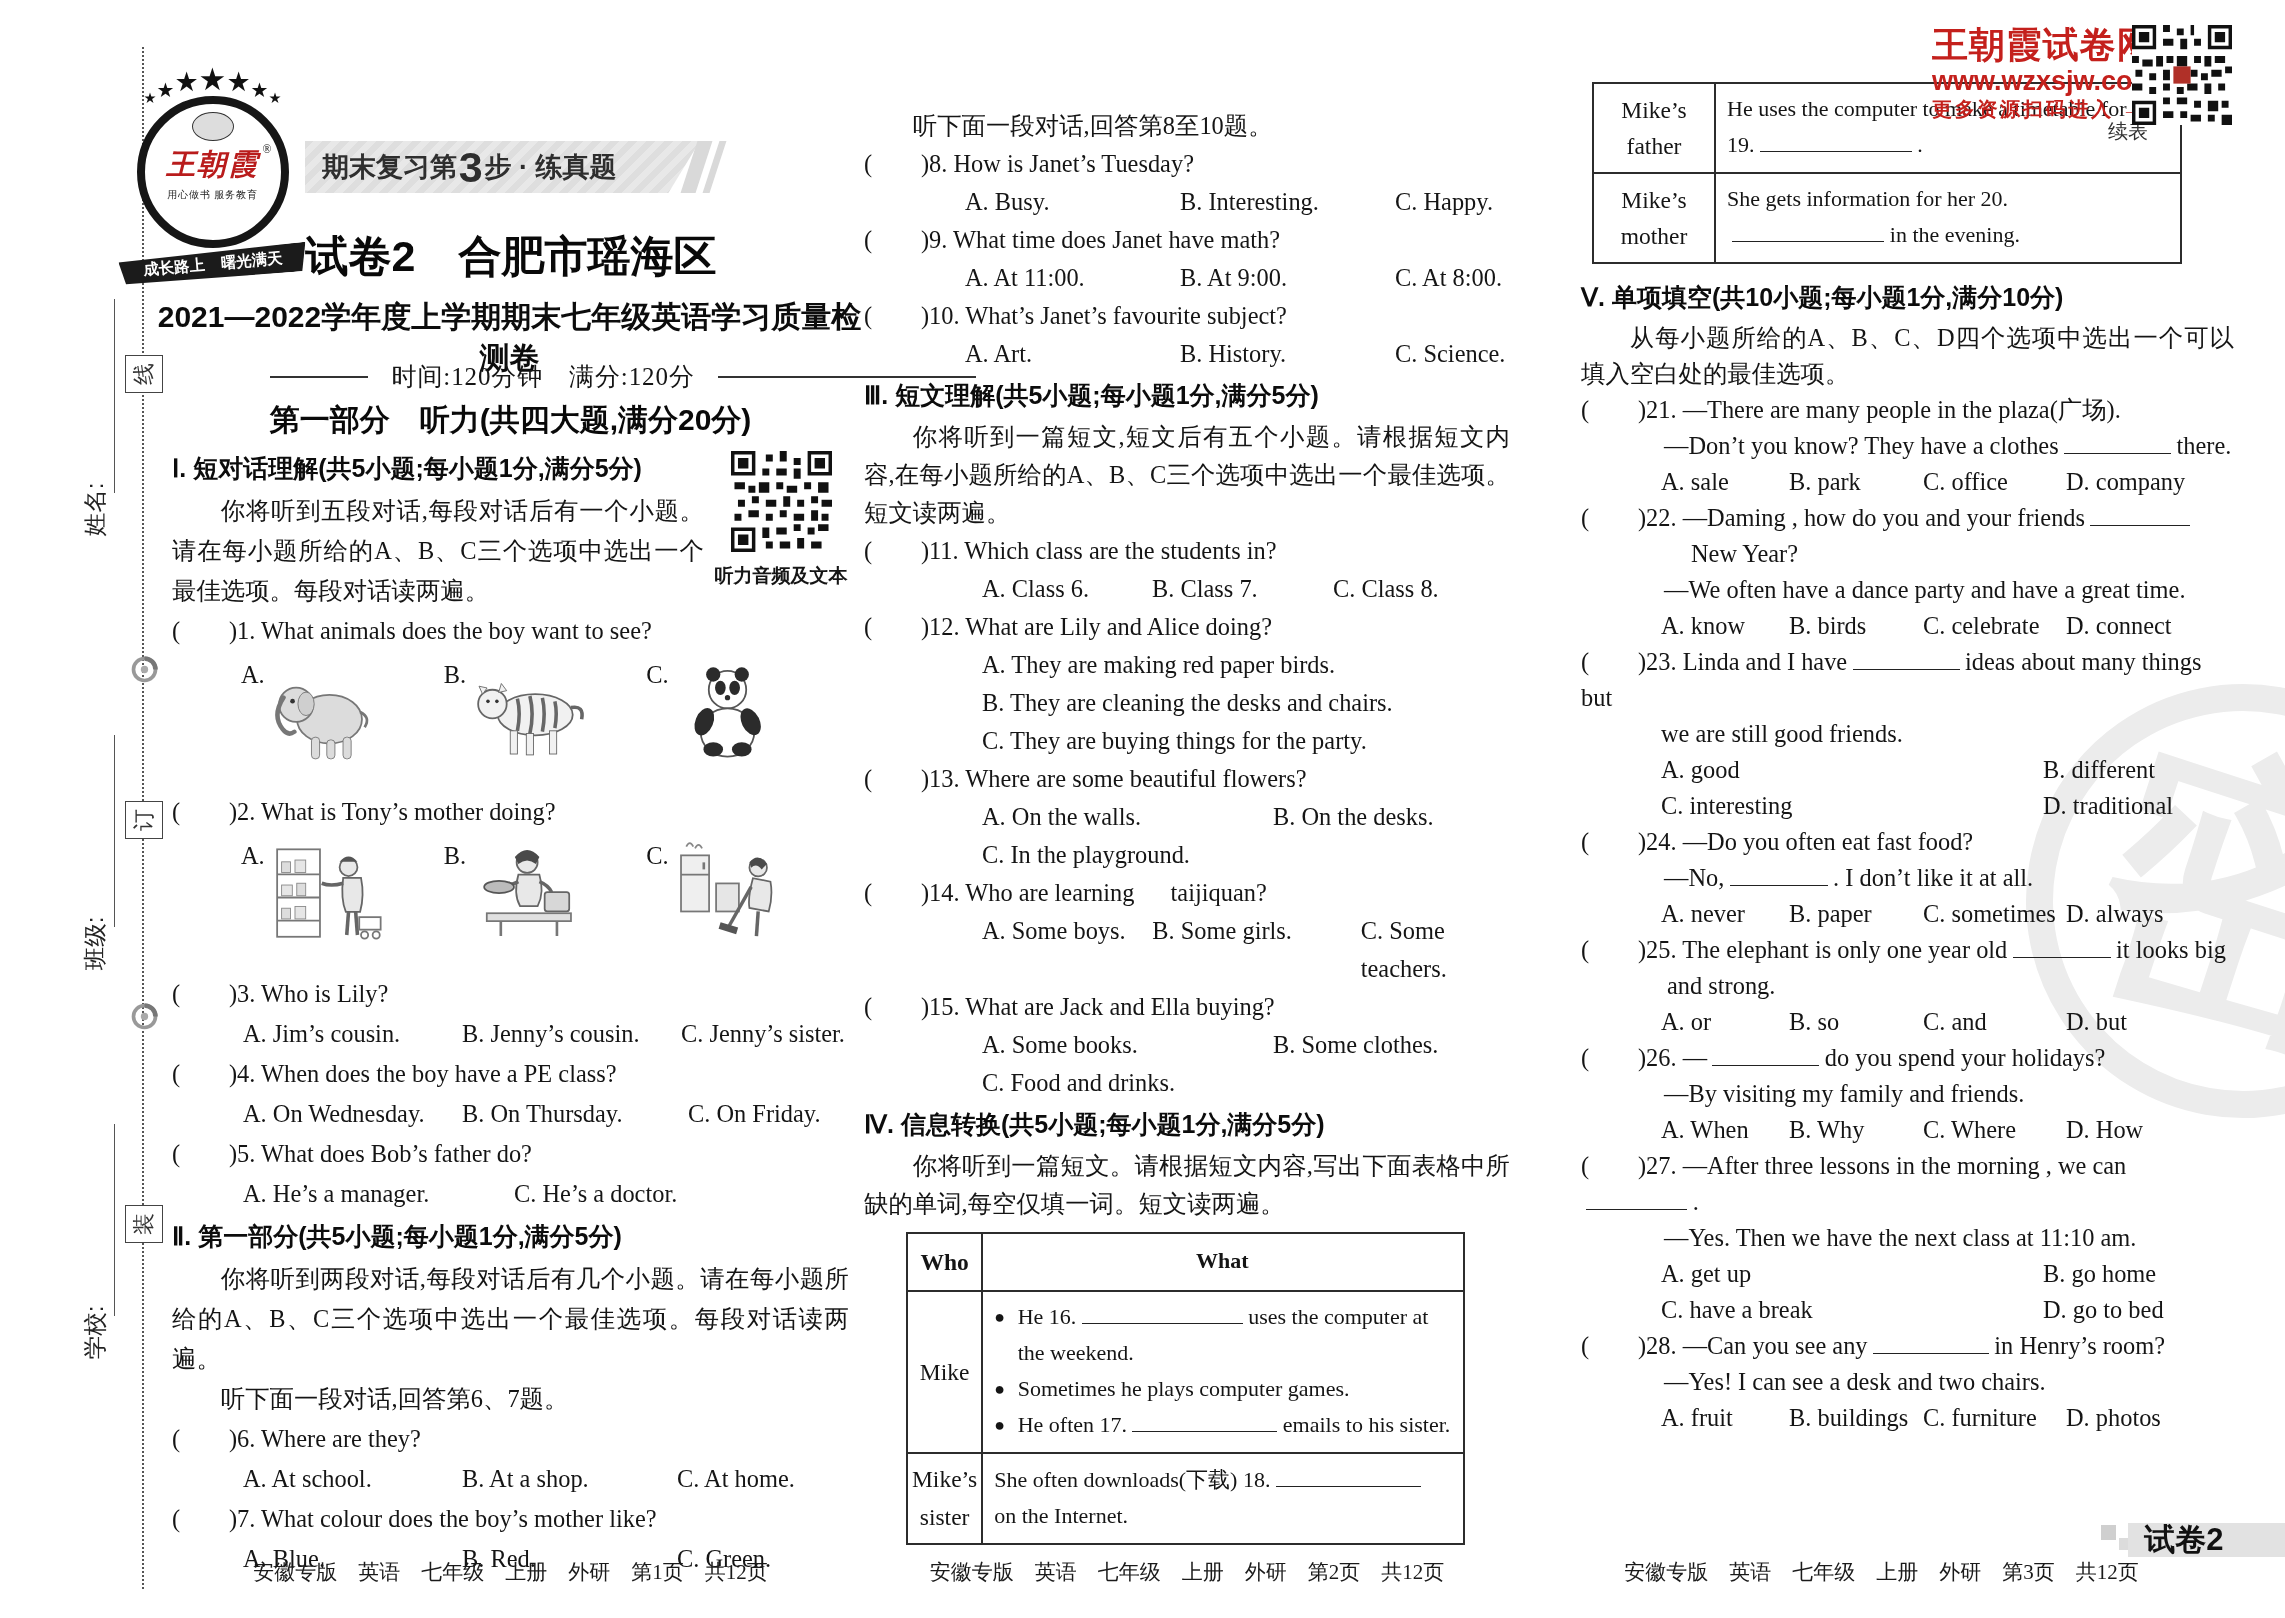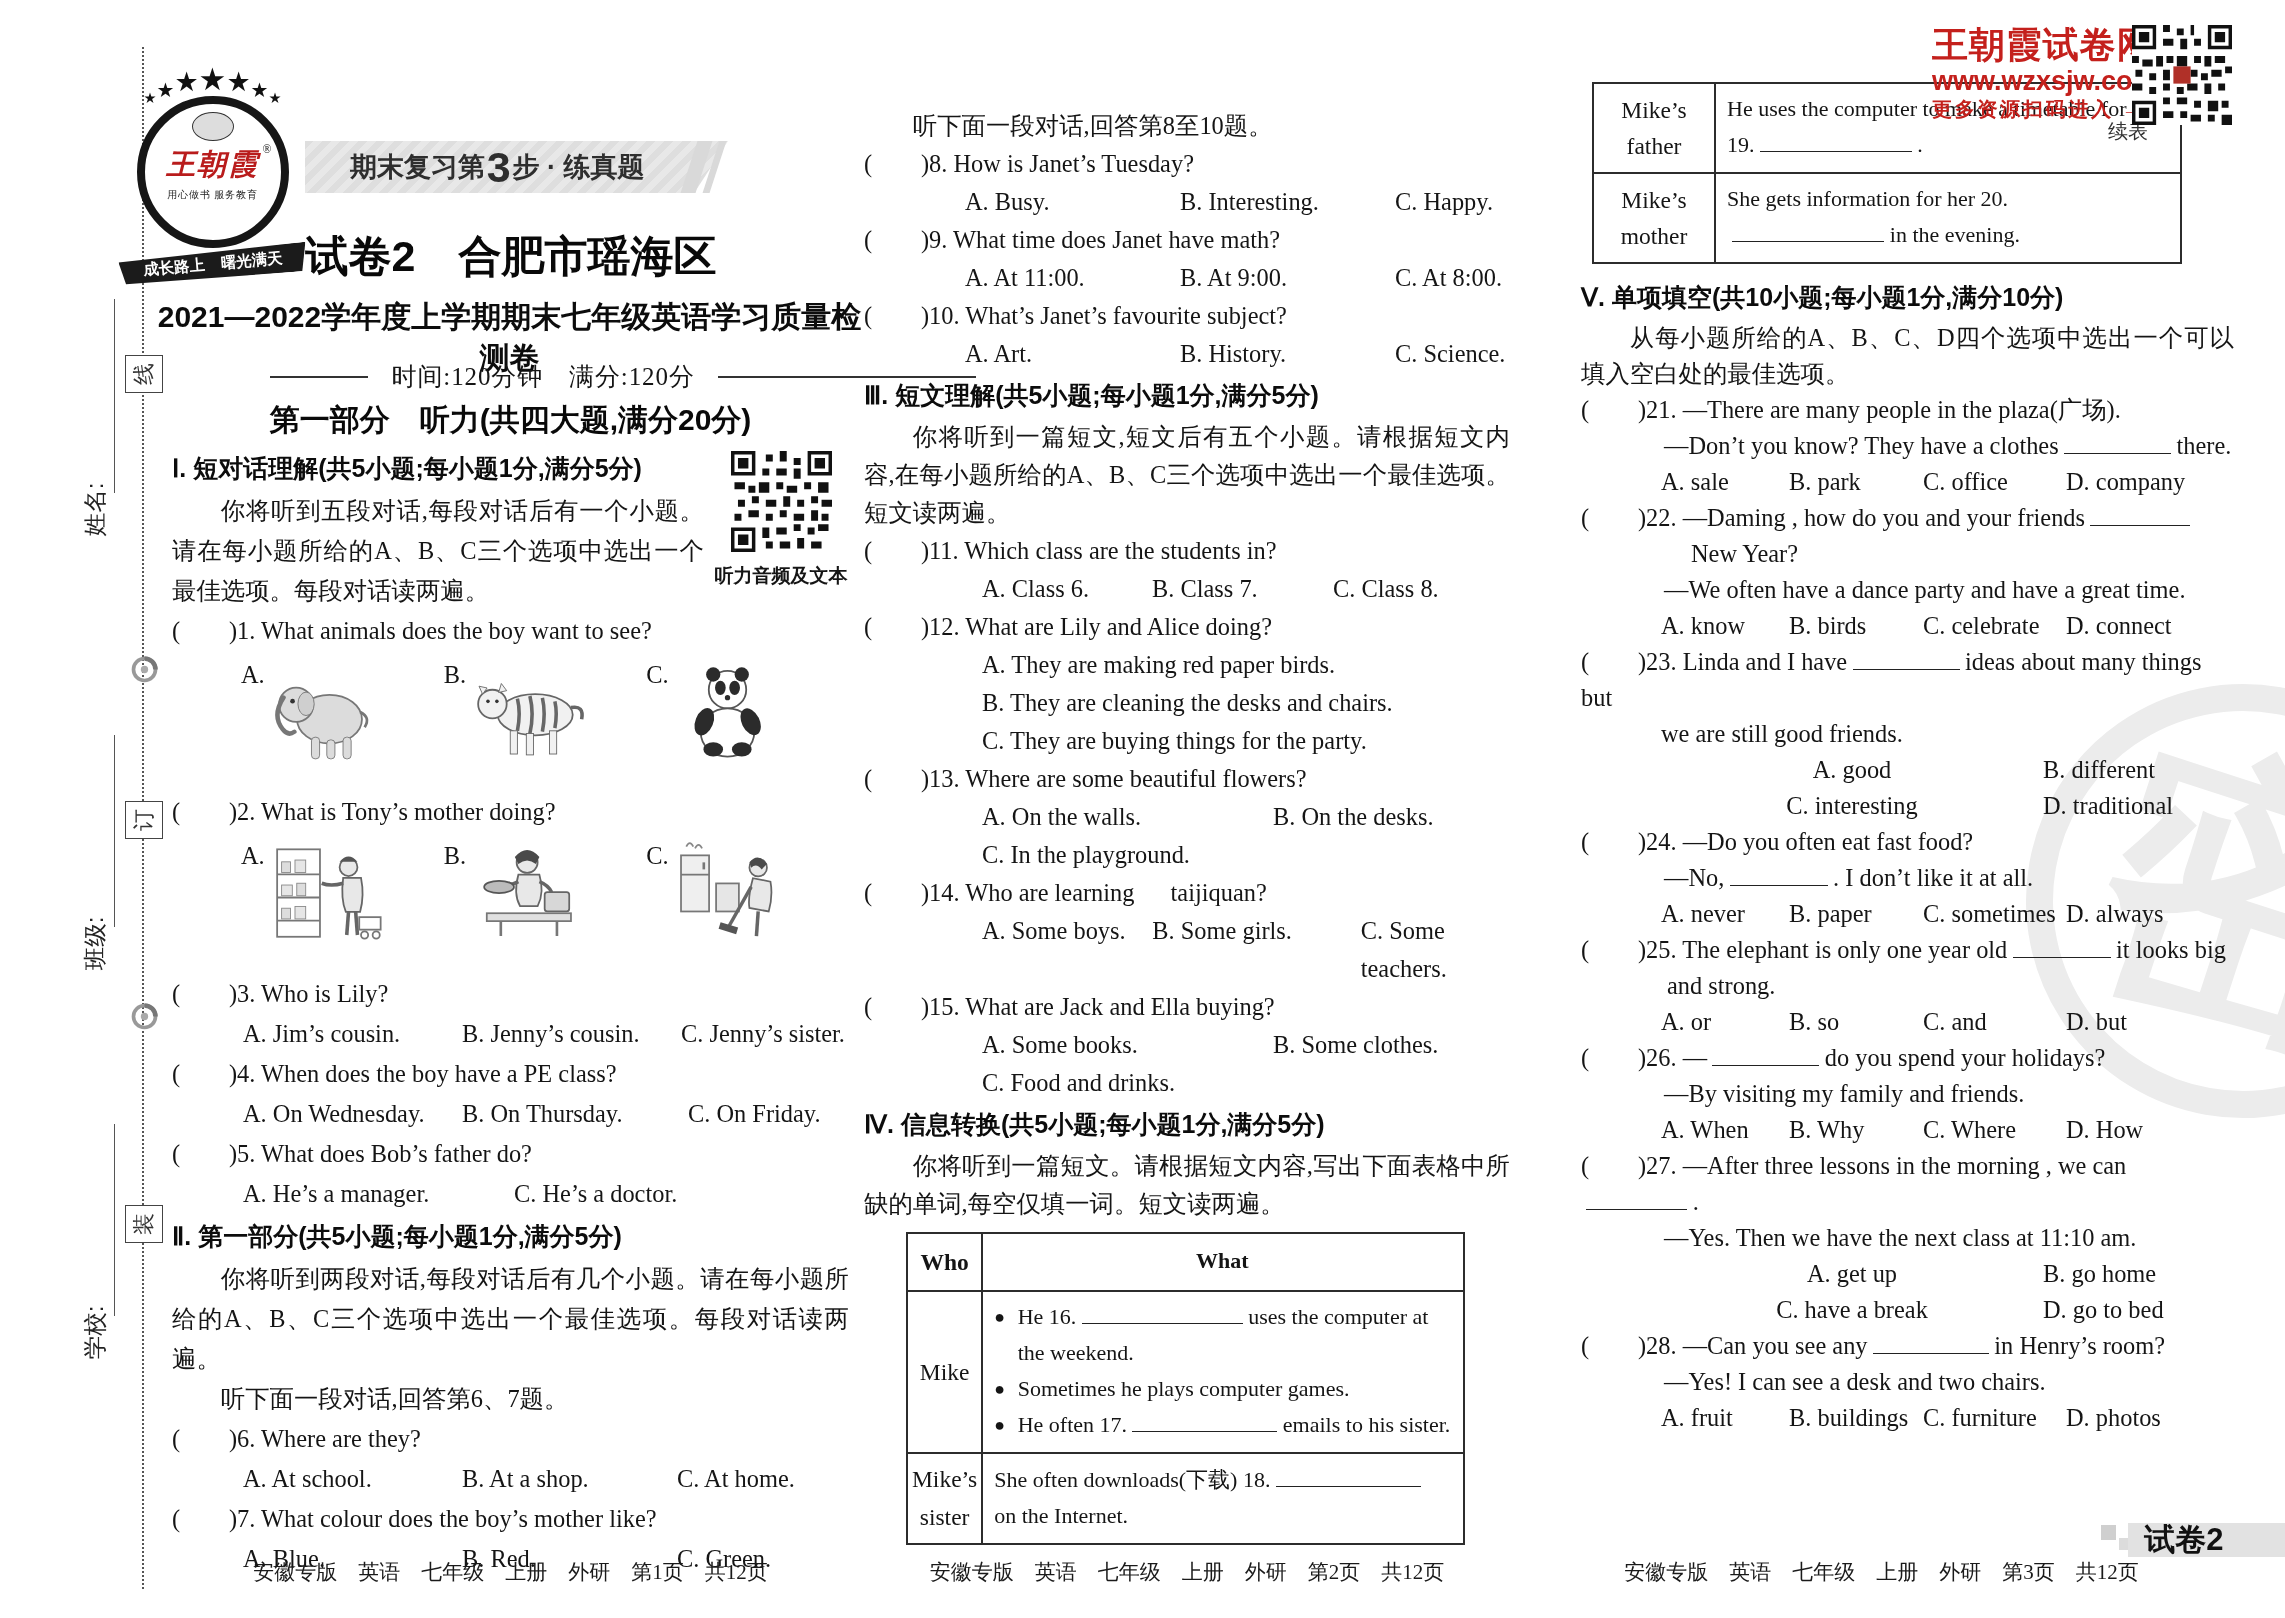--- a/index.html
+++ b/index.html
@@ -28,21 +28,21 @@
   .logo-name{font-size:29px;font-weight:bold;line-height:47px;letter-spacing:1.8px;font-family:"Liberation Serif",serif;
              font-style:italic;color:#b91c1c;}
   .logo-reg{position:absolute;right:9px;top:38px;font-size:11.8px;}
   .logo-small{font-size:10px;color:#222;letter-spacing:0.9px;}
   .logo-ribbon{margin:1.8px auto 0;width:188px;height:29px;background:#1b1b1b;color:#fff;
                font-size:15.4px;font-weight:bold;display:flex;align-items:center;justify-content:center;gap:16.3px;
                transform:rotate(-5deg);clip-path:polygon(0 15%,100% 0,97% 100%,3% 92%);font-family:"Liberation Sans",sans-serif;}
   .banner{position:absolute;left:305px;top:141px;width:378px;height:52px;z-index:2;
           background:repeating-linear-gradient(135deg,#dedede 0 6.3px,#e8e8e8 6.3px 12.7px);
           clip-path:polygon(0 0,100% 0,92% 100%,0 100%);
-          display:flex;align-items:center;padding-left:45px;
+          display:flex;align-items:center;padding-left:17px;
           font-family:"Liberation Sans",sans-serif;font-weight:bold;color:#2e2e2e;font-size:27px;}
   .banner .big{font-size:43px;margin:0 1.8px;}
   .banner-deco{position:absolute;top:141px;height:52px;background:#d9d9d9;transform:skewX(-18deg);z-index:2;}
   .pg-title{position:absolute;left:172px;top:228px;width:678px;text-align:center;font-size:43px;font-weight:bold;
             font-family:"Liberation Sans",sans-serif;color:#090909;z-index:2;}
   .pg-sub{position:absolute;left:152px;top:297px;width:715px;text-align:center;font-size:30px;font-weight:bold;
           font-family:"Liberation Sans",sans-serif;color:#0c0c0c;z-index:2;}
   .timeline{position:absolute;left:270px;top:360px;width:706px;display:flex;align-items:center;z-index:2;font-size:25px;}
   .tl-line{border-top:2.7px solid #333;height:0;}
   .tl-text{padding:0 23.5px;letter-spacing:0.9px;}
@@ -60,21 +60,21 @@
   .c3{left:1581px;top:80px;width:653px;font-size:24.4px;line-height:36px;}
   .part{font-size:30px;font-weight:bold;font-family:"Liberation Sans",sans-serif;text-align:center;line-height:52px;color:#090909;}
   .sect{font-size:25px;font-weight:bold;font-family:"Liberation Sans",sans-serif;line-height:45px;color:#0c0c0c;}
   .intro{text-indent:2em;text-align:justify;}
   .cont3{padding-left:83px;}
   .o3{display:flex;padding-left:71px;}
   .c2 .o3{padding-left:101px;}
   .o3 span{display:inline-block;}
   .o4{display:flex;padding-left:80px;}
   .o4 .w1{width:128px;}.o4 .w2{width:134px;}.o4 .w3{width:143px;}
-  .o2{display:flex;padding-left:80px;text-align:center;}
+  .o2{display:flex;padding-left:80px;}
   .o2 .wl{width:382px;}
   .optline{padding-left:118px;}
   .bl{display:inline-block;border-bottom:1.8px solid #222;height:20px;vertical-align:baseline;margin:0 5.4px;}
   
   .imgrow{display:flex;padding-left:69px;align-items:flex-start;height:136px;margin:3.6px 0 1.8px;}
   .imgcell{width:214px;display:flex;align-items:flex-start;}
   .imgcell .lab{margin-right:5.4px;}
   .imgcell svg{margin-top:3.6px;}
   
   .qrbox{float:right;width:136px;text-align:center;margin:5.4px 0 3.6px 9px;}

